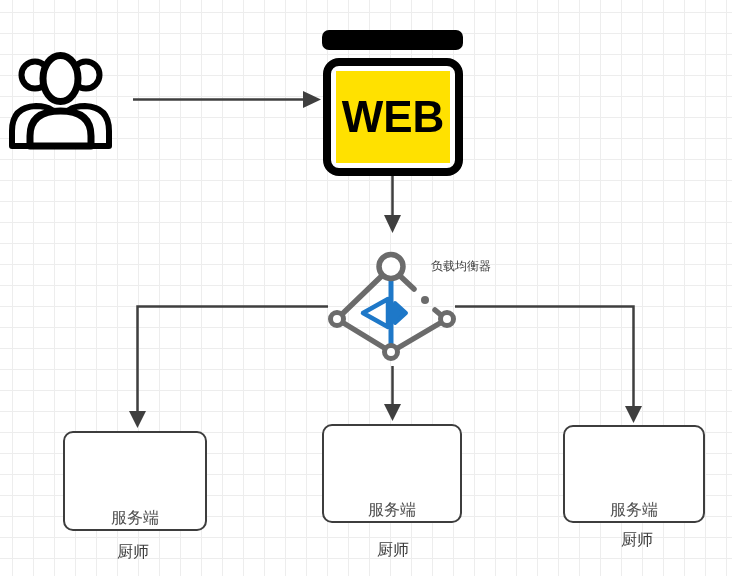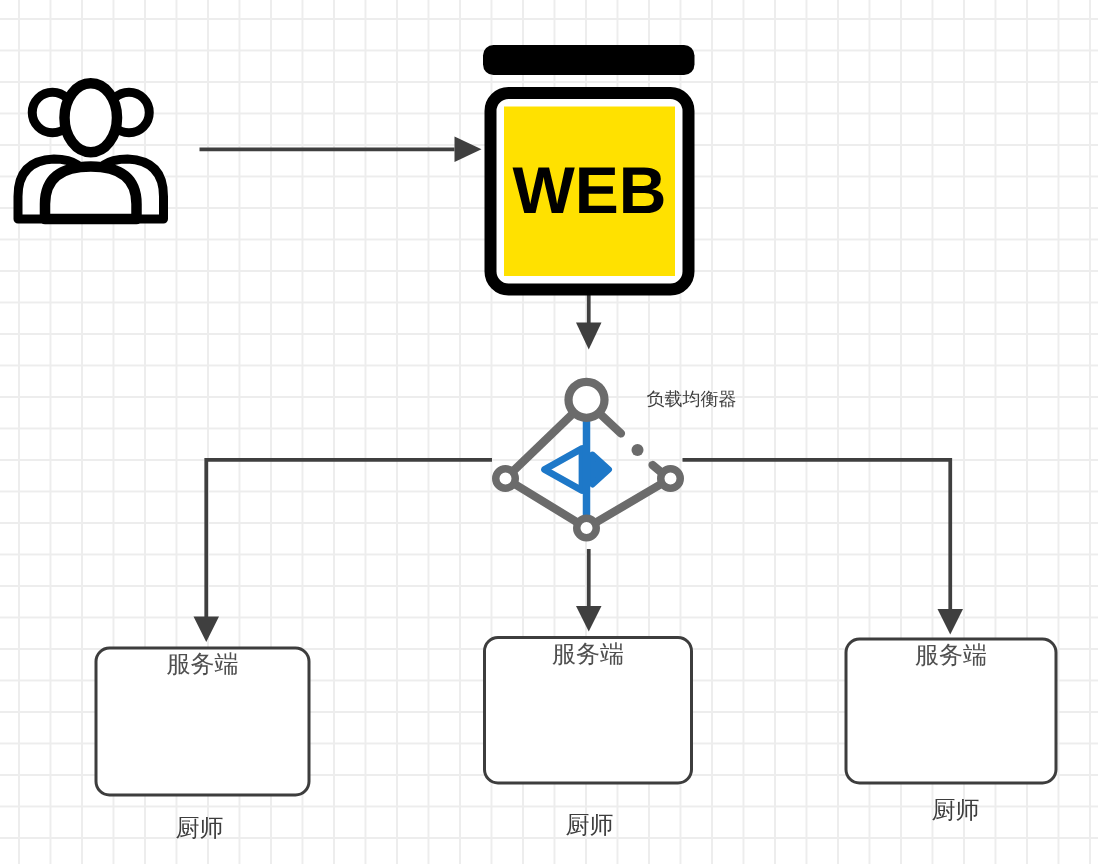--- a/index.html
+++ b/index.html
@@ -18,34 +18,34 @@
 
   
   #svg-layer { left:0; top:0; width:732px; height:576px; }
 
   
   #web-topbar {
     left:322px; top:30px; width:141px; height:20px;
     background:#000; border-radius:7px;
   }
   #web-box {
-    left:323px; top:58px; width:140px; height:139px;
+    left:323px; top:58px; width:140px; height:118px;
     background:#fff; border:8px solid #000; border-radius:16px;
     padding:5px; display:flex;
   }
   #web-inner {
     flex:1; background:#ffe100;
     display:flex; align-items:center; justify-content:center;
     font-size:44px; font-weight:bold; color:#000; letter-spacing:0px;
   }
 
   
   .server-box {
     background:#fff; border:2.5px solid #3d3d3d; border-radius:10px;
-    display:flex; align-items:flex-start; justify-content:center;
+    display:flex; align-items:flex-end; justify-content:center;
     font-size:16px; color:#4f4f4f;
   }
   #server-box-1 { left:63px;  top:431px; width:144px; height:100px; }
   #server-box-2 { left:322px; top:424px; width:140px; height:99px; }
   #server-box-3 { left:563px; top:425px; width:142px; height:98px; }
 
   .caption {
     width:80px; text-align:center;
     font-size:16px; color:#3d3d3d;
   }

